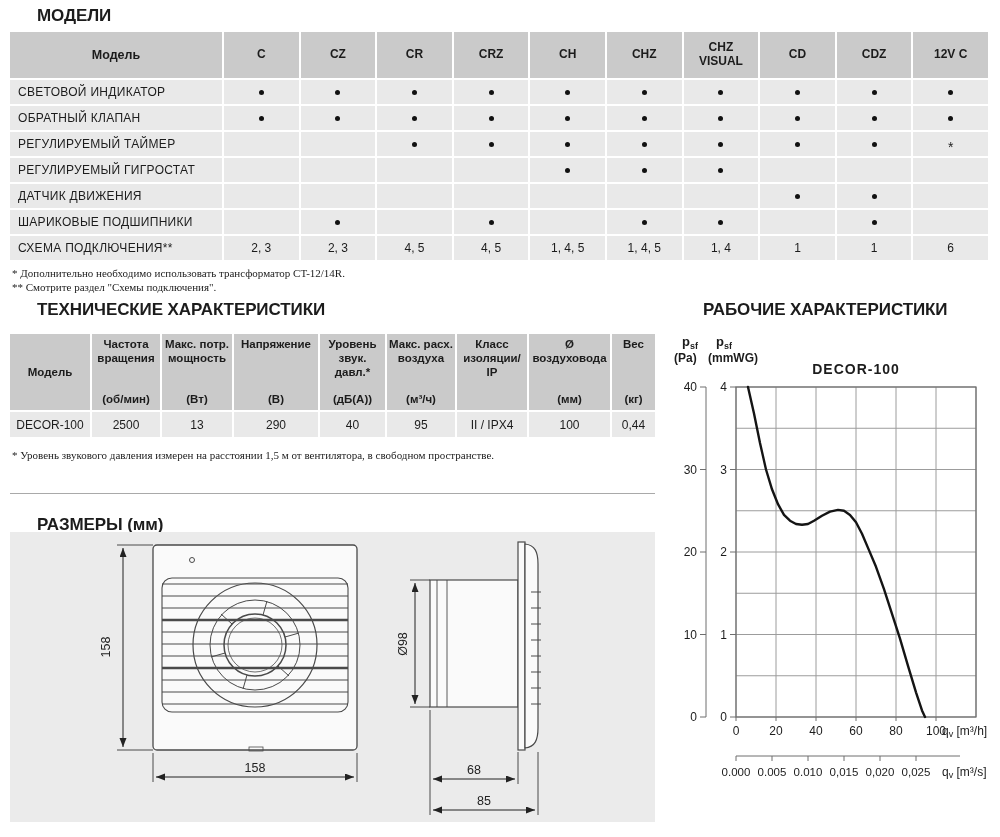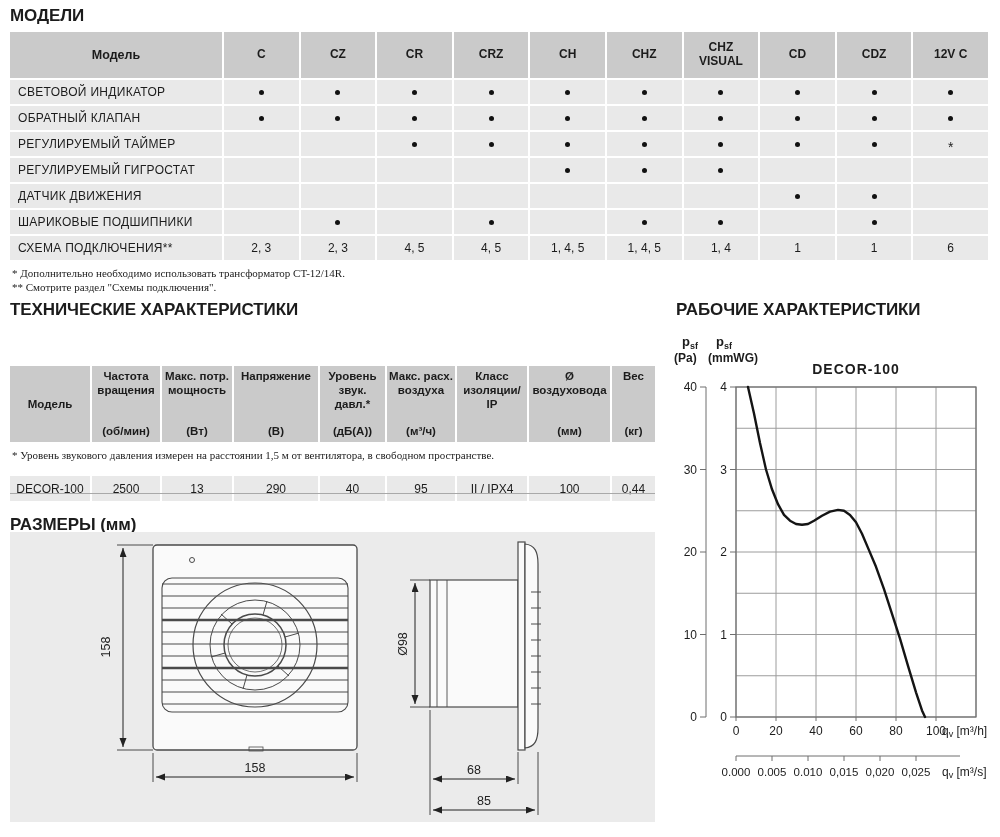--- a/index.html
+++ b/index.html
@@ -1,30 +1,30 @@
 <!DOCTYPE html>
 <html><head>
 <meta charset="utf-8">
 <style>
   html,body{margin:0;padding:0;background:#fff;}
   body{width:1000px;height:837px;position:relative;font-family:"Liberation Sans",sans-serif;color:#1c1c1c;overflow:hidden;}
-  .sec-title{position:absolute;font-size:17px;font-weight:bold;letter-spacing:-0.1px;white-space:nowrap;}
+  .sec-title{position:absolute;font-size:17px;font-weight:bold;letter-spacing:-0.1px;white-space:nowrap;margin-left:27px;}
   
   #models-grid{position:absolute;left:10px;top:32px;width:978px;display:grid;grid-template-columns:212px repeat(10,1fr);gap:2px;}
   .mc{display:flex;align-items:center;justify-content:center;text-align:center;}
   .mhead{background:#cacaca;height:46px;font-weight:bold;font-size:12px;line-height:1.15;padding:0 4px;box-sizing:border-box;}
   .mhead.mlabel{justify-content:center;font-size:12.5px;}
   .mrowlabel{background:#e9e9e9;height:24px;justify-content:flex-start;padding-left:8px;font-size:12px;letter-spacing:0.3px;box-sizing:border-box;text-align:right;}
   .mval{background:#e9e9e9;height:24px;font-size:12px;}
   .dot{width:5px;height:5px;border-radius:50%;background:#111;display:inline-block;}
   .star{font-size:14px;line-height:0;position:relative;top:3px;}
   .fnote{position:absolute;font-size:11px;line-height:1.3;color:#1c1c1c;font-family:Liberation Serif, serif;}
   
   #tech-grid{position:absolute;left:10px;top:334px;width:645px;display:grid;grid-template-columns:80px 68px 70px 84px 65px 68px 70px 81px 43px;gap:2px;}
-  .tc{box-sizing:border-box;text-align:center;margin-top:32px;}
+  .tc{box-sizing:border-box;text-align:center;}
   .thead{background:#cacaca;height:76px;display:flex;flex-direction:column;font-weight:bold;font-size:11.5px;line-height:1.2;padding:4px 2px 3px 2px;}
   .thead .tname{display:block;}
   .thead .tunit{display:block;margin-top:auto;}
   .thead.tcenter{justify-content:center;}
   .tval{background:#e9e9e9;height:25px;display:flex;align-items:center;justify-content:center;font-size:12px;}
   
   #divider{position:absolute;left:10px;top:493px;width:645px;height:1px;background:#a9a9a9;}
   #sizes-panel{position:absolute;left:10px;top:532px;width:645px;height:290px;background:#ebebeb;}
   #sizes-svg{position:absolute;left:0;top:0;}
   

